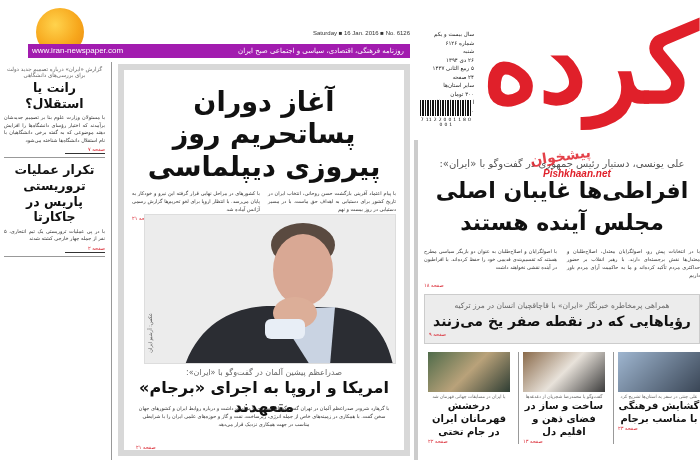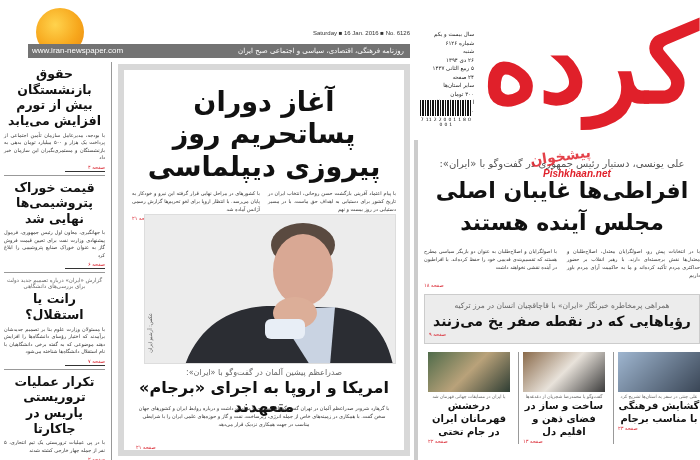--- a/index.html
+++ b/index.html
@@ -4,21 +4,21 @@
 <style>
   * { box-sizing: border-box; margin: 0; padding: 0; }
   body { width: 700px; height: 460px; background: #fff; font-family: "DejaVu Sans", sans-serif; position: relative; overflow: hidden; color: #111; }
   .abs { position: absolute; }
 
   
   #sun { left: 36px; top: 8px; width: 48px; height: 48px; border-radius: 50%;
          background: radial-gradient(circle at 40% 35%, #ffd34d 0%, #f7a71c 55%, #e8850f 100%); }
 
   
-  #banner { left: 28px; top: 44px; width: 382px; height: 14px; background: #737373; color: #fff; font-size: 8px; line-height: 14px; }
+  #banner { left: 28px; top: 44px; width: 382px; height: 14px; background: #a21caf; color: #fff; font-size: 8px; line-height: 14px; }
   #banner .url { position: absolute; left: 4px; top: 0; font-family: "Liberation Sans", sans-serif; }
   #banner .tag { position: absolute; right: 6px; top: 0; direction: rtl; font-size: 7px; }
   #dateline { left: 240px; top: 30px; width: 170px; font-size: 6px; text-align: right; color: #333; font-family: "Liberation Sans", sans-serif; }
 
   
   #leftcol { left: 0; top: 62px; width: 112px; height: 398px; border-right: 1px solid #999; padding: 4px 6px 0 4px; }
   .lstory { direction: rtl; text-align: center; border-bottom: 1px solid #999; padding-bottom: 3px; margin-bottom: 4px; }
   .lstory h3 { font-size: 12.5px; font-weight: bold; line-height: 1.25; font-family: "DejaVu Sans", sans-serif; }
   .lstory p { font-size: 5px; line-height: 1.5; color: #333; text-align: justify; margin-top: 3px; }
   .lstory .pre { font-size: 5.5px; color: #666; margin-bottom: 2px; }
@@ -94,30 +94,20 @@
   <div>۲۰۰ تومان</div>
 </div>
 
 <div id="barcode" class="abs">
   <div class="bars"></div>
   <div class="nums">7 11 2 2 0 0 1 1 8 0 0 0 1</div>
 </div>
 
 <div id="leftcol" class="abs">
   <div class="lstory">
-    <h3>حقوق بازنشستگان بیش از تورم افزایش می‌یابد</h3>
-    <p>با بودجه، مدیرعامل سازمان تأمین اجتماعی از پرداخت یک هزار و ۵۰۰ میلیارد تومان بدهی به بازنشستگان و مستمری‌بگیران این سازمان خبر داد</p>
-    <span class="ref">صفحه ۴</span>
-  </div>
-  <div class="lstory">
-    <h3>قیمت خوراک پتروشیمی‌ها نهایی شد</h3>
-    <p>با جهانگیری، معاون اول رئیس جمهوری، فرمول پیشنهادی وزارت نفت برای تعیین قیمت فروش گاز به عنوان خوراک صنایع پتروشیمی را ابلاغ کرد</p>
-    <span class="ref">صفحه ۶</span>
-  </div>
-  <div class="lstory">
     <div class="pre">گزارش «ایران» درباره تصمیم جدید دولت برای بررسی‌های دانشگاهی</div>
     <h3>رانت یا استقلال؟</h3>
     <p>با مسئولان وزارت علوم بنا بر تصمیم جدیدشان برآمدند که اختیار رؤسای دانشگاه‌ها را افزایش دهند موضوعی که به گفته برخی دانشگاهیان با نام استقلال دانشگاه‌ها شناخته می‌شود</p>
     <span class="ref">صفحه ۷</span>
   </div>
   <div class="lstory">
     <h3>تکرار عملیات تروریستی پاریس در جاکارتا</h3>
     <p>با در پی عملیات تروریستی یک تیم انتحاری، ۵ نفر از جمله چهار خارجی کشته شدند</p>
     <span class="ref">صفحه ۲</span>
   </div>

